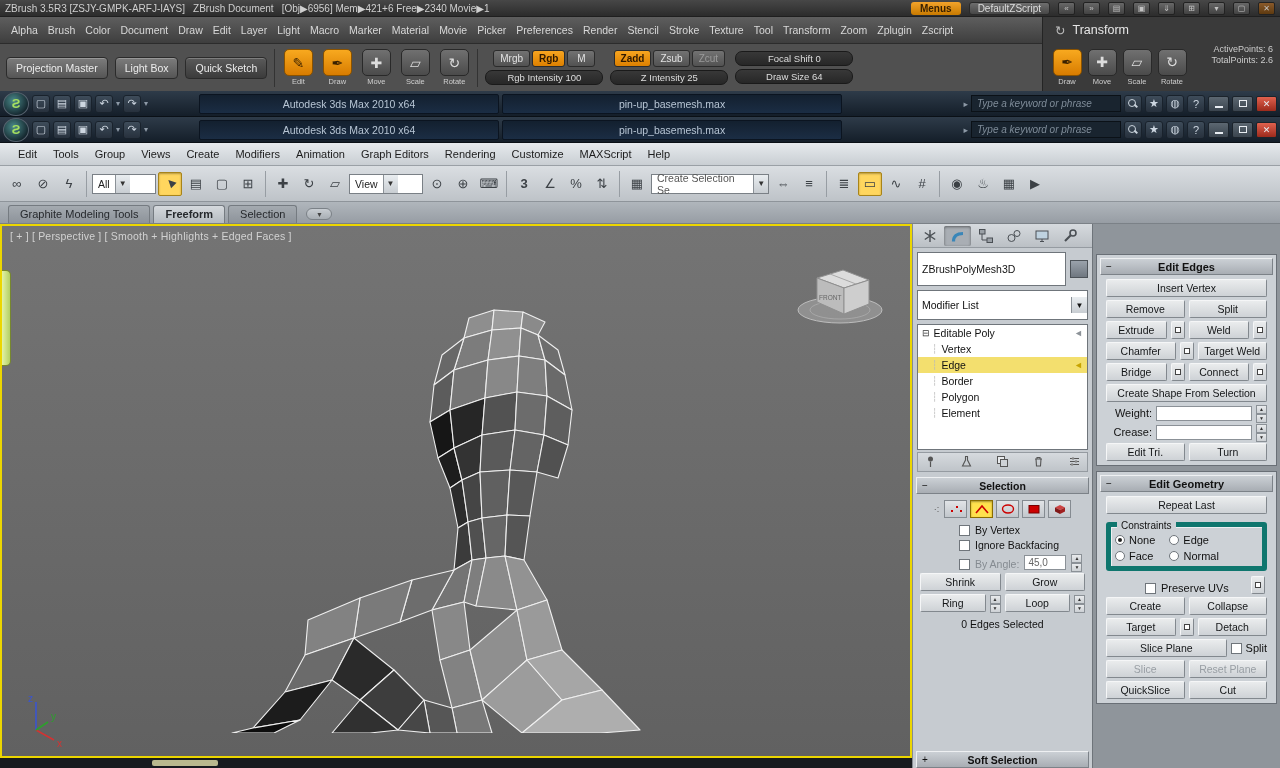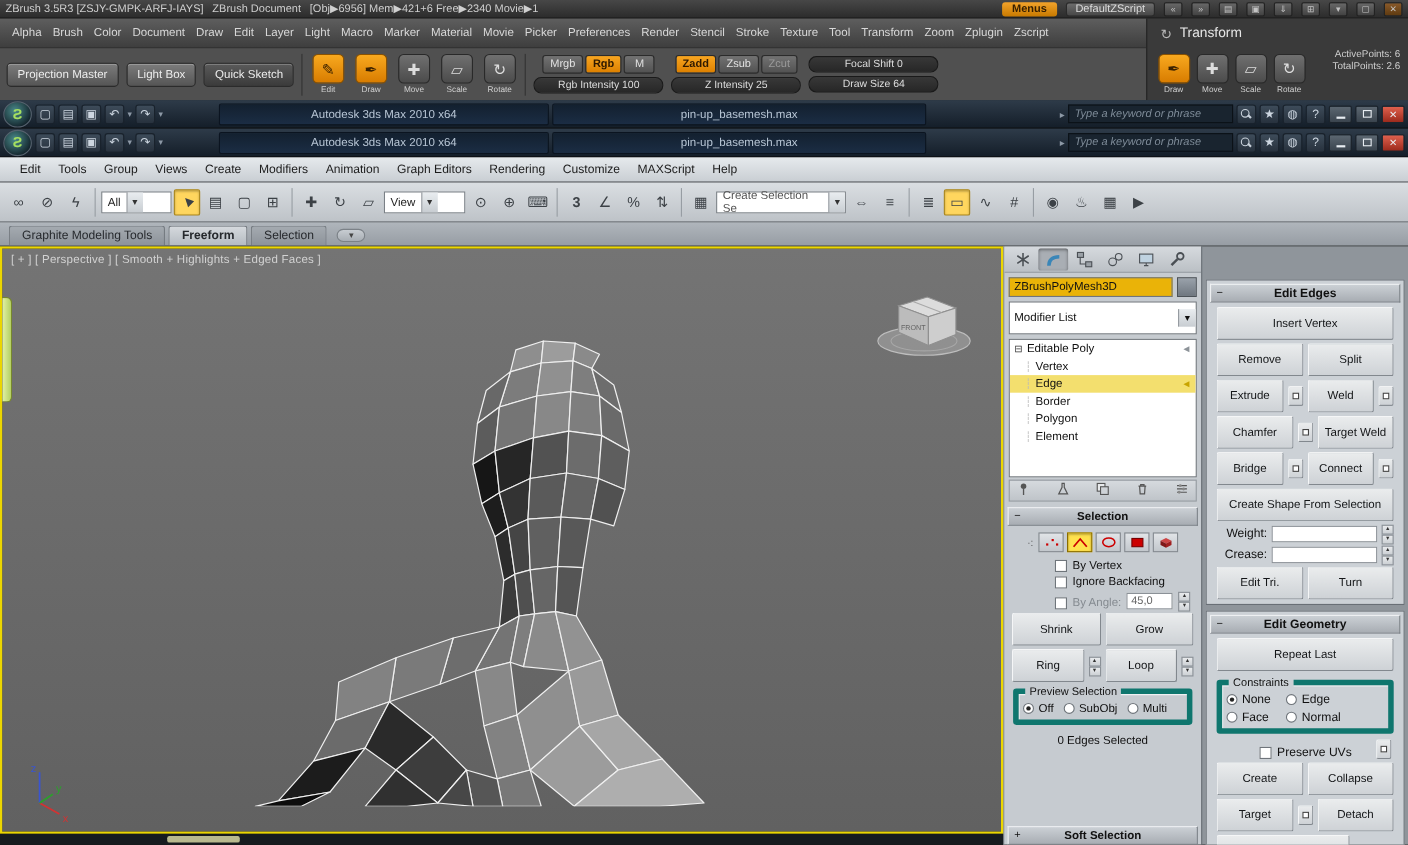--- a/index.html
+++ b/index.html
@@ -86,21 +86,21 @@
   .side-tab { position:absolute; left:0; top:44px; width:9px; height:96px; background:linear-gradient(90deg,#e2f2a6,#b4cf63); border:1px solid #77882e; border-left:none; border-radius:0 5px 5px 0; z-index:6; }
   .vp-bottom { height:10px; background:#171b1f; position:relative; }
   .vp-bottom::after { content:""; position:absolute; left:152px; top:2px; width:66px; height:6px; background:#b9b98e; border-radius:2px; }
 
   
   .cmd-col { width:180px; background:#c6cbd0; border-left:1px solid #858b91; display:flex; flex-direction:column; overflow:hidden; font-size:10.5px; }
   .cmd-tabs { height:24px; display:flex; align-items:center; gap:1px; padding:0 3px; background:linear-gradient(#d6dade,#bbc0c5); border-bottom:1px solid #959ba1; }
   .cmd-tab { width:27px; height:20px; display:flex; align-items:center; justify-content:center; border-radius:2px; }
   .cmd-tab.active { background:#a9aeb4; box-shadow:inset 0 1px 3px rgba(0,0,0,.45); }
   .row-name { display:flex; gap:4px; align-items:center; padding:4px 4px 2px; }
-  .name-field { flex:1; height:18px; background:#eab308; border:1px solid #6f757b; padding:0 4px; display:flex; align-items:center; }
+  .name-field { flex:1; height:34px; background:#ffffff; border:1px solid #6f757b; padding:0 4px; display:flex; align-items:center; }
   .swatch { width:18px; height:18px; background:linear-gradient(#9aa2ab,#6f7780); border:1px solid #4c5258; }
   .modlist { margin:2px 4px; height:30px; background:#fff; border:1px solid #6f757b; display:flex; align-items:center; }
   .modlist .lbl { flex:1; padding-left:4px; }
   .modlist .arr { width:16px; height:16px; background:linear-gradient(#e9edf0,#c8cdd2); border-left:1px solid #8b9197; font-size:8px; display:flex; align-items:center; justify-content:center; }
   .stack { margin:2px 4px 0; background:#fff; border:1px solid #6f757b; height:126px; overflow:hidden; }
   .stack-row { height:16px; display:flex; align-items:center; gap:4px; padding:0 4px; }
   .stack-row .exp { font-size:9px; color:#333; }
   .stack-row .ric { margin-left:auto; font-size:9px; color:#8d9399; }
   .stack-row.sel { background:#f3df6e; }
   .stack-row.sel .ric { color:#c8a400; }
@@ -113,21 +113,21 @@
   .so-btn { width:23px; height:18px; background:linear-gradient(#e1e4e7,#c2c7cc); border:1px solid #858b91; display:flex; align-items:center; justify-content:center; }
   .so-btn.active { background:#ffe14d; border-color:#8a6d00; box-shadow:inset 0 1px 2px rgba(0,0,0,.35); }
   .so-dots { color:#555; font-size:9px; margin-right:2px; }
   .chk-row { display:flex; align-items:flex-end; gap:5px; padding:3px 9px 0;margin-left:37px; }
   .chk-row.disabled { color:#858b91; }
   .chk { width:11px; height:11px; background:#fff; border:1px solid #6f757b; flex:none; }
   .numfield { height:15px; background:#fff; border:1px solid #8b9197; font-size:10px; color:#666; display:flex; align-items:center; padding:0 3px; }
   .spin { width:11px; height:16px; display:flex; flex-direction:column; flex:none; }
   .spin span { flex:1; font-size:5px; line-height:7px; text-align:center; background:linear-gradient(#e9ebed,#ccd0d4); border:1px solid #8b9197; color:#333; }
   .btn-row { display:flex; gap:4px; padding:3px 7px 0; align-items:center; }
-  .pbtn { flex:1; height:30px; background:linear-gradient(#eaeced,#ced2d6); border:1px solid; border-color:#f5f6f7 #82888e #82888e #f5f6f7; border-radius:2px; font-size:10.5px; display:flex; align-items:center; justify-content:center; color:#141618; white-space:nowrap; }
+  .pbtn { flex:1; height:18px; background:linear-gradient(#eaeced,#ced2d6); border:1px solid; border-color:#f5f6f7 #82888e #82888e #f5f6f7; border-radius:2px; font-size:10.5px; display:flex; align-items:center; justify-content:center; color:#141618; white-space:nowrap; }
   .pbtn.disabled { color:#989ea4; }
   .mini { width:14px; height:18px; flex:none; background:linear-gradient(#eaeced,#ced2d6); border:1px solid; border-color:#f5f6f7 #82888e #82888e #f5f6f7; border-radius:2px; display:flex; align-items:center; justify-content:center; }
   .mini i { width:6px; height:6px; border:1px solid #444; background:#fff; display:block; }
   .groupbox { margin:6px 8px 2px; border:5px solid #0f766e; border-radius:3px; position:relative; padding:7px 4px 4px; box-shadow:inset 1px 1px 0 #eef0f2; }
   .gb-title { position:absolute; top:-7px; left:6px; background:#c6cbd0; padding:0 4px; font-size:10px; }
   .radio { width:10px; height:10px; border-radius:50%; background:#fff; border:1px solid #6f757b; position:relative; flex:none; }
   .radio.sel::after { content:""; position:absolute; inset:2px; background:#222; border-radius:50%; }
   .radio-item { display:flex; align-items:center; gap:4px; }
   .status-line { text-align:center; padding:6px 0 2px; }
 
@@ -654,37 +654,20 @@
             <span>▲</span>
             <span>▼</span>
           </span>
         <span class="pbtn">Loop</span>
         <span class="spin">
             <span>▲</span>
             <span>▼</span>
           </span>
       </div>
 
-      <div class="groupbox">
-        <span class="gb-title">Preview Selection</span>
-        <div style="display:flex; gap:9px; align-items:center;">
-          <span class="radio-item">
-              <span class="radio sel"></span>
-              <span>Off</span>
-            </span>
-          <span class="radio-item">
-              <span class="radio"></span>
-              <span>SubObj</span>
-            </span>
-          <span class="radio-item">
-              <span class="radio"></span>
-              <span>Multi</span>
-            </span>
-        </div>
-      </div>
 
       <div class="status-line">0 Edges Selected</div>
 
       <div class="rollout-header" style="margin-top:auto;">
         <span class="pm">+</span>
         <span>Soft Selection</span>
       </div>
     </div>
 
     <div class="right-col">

